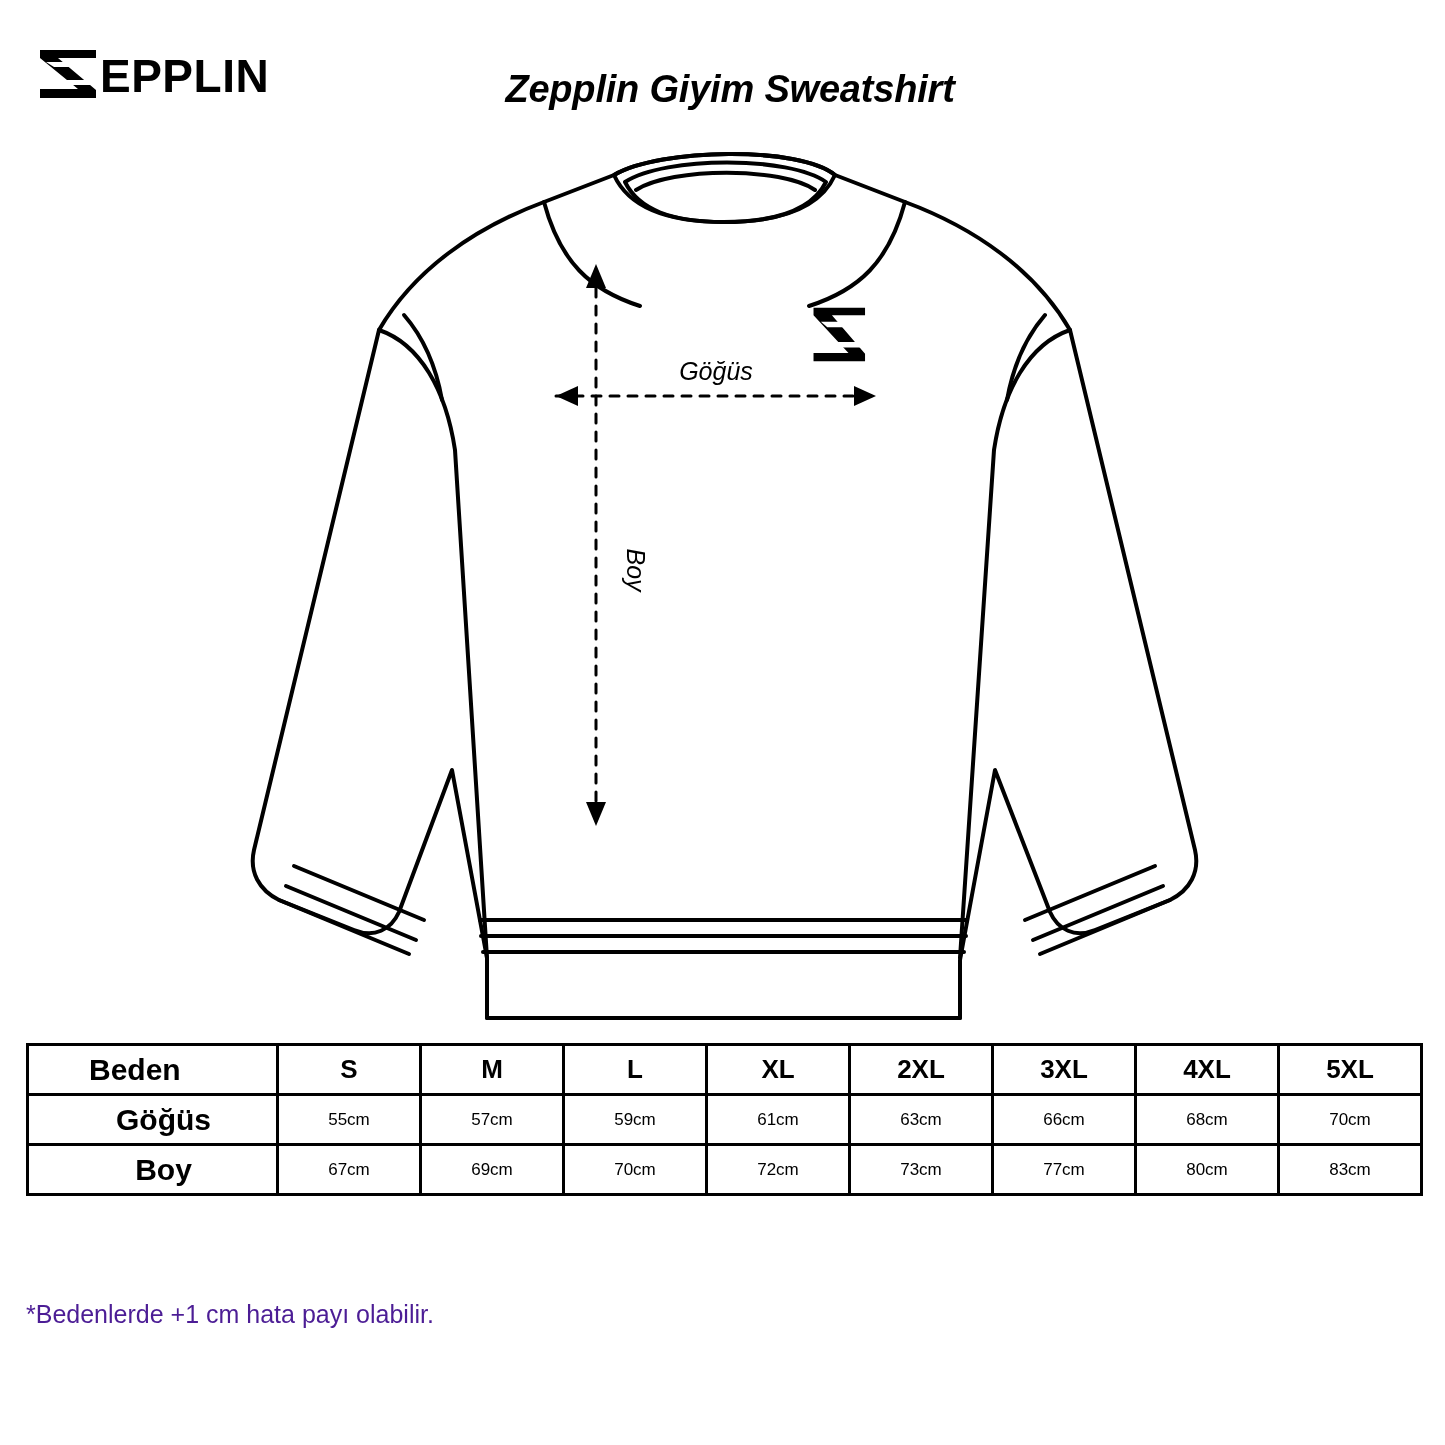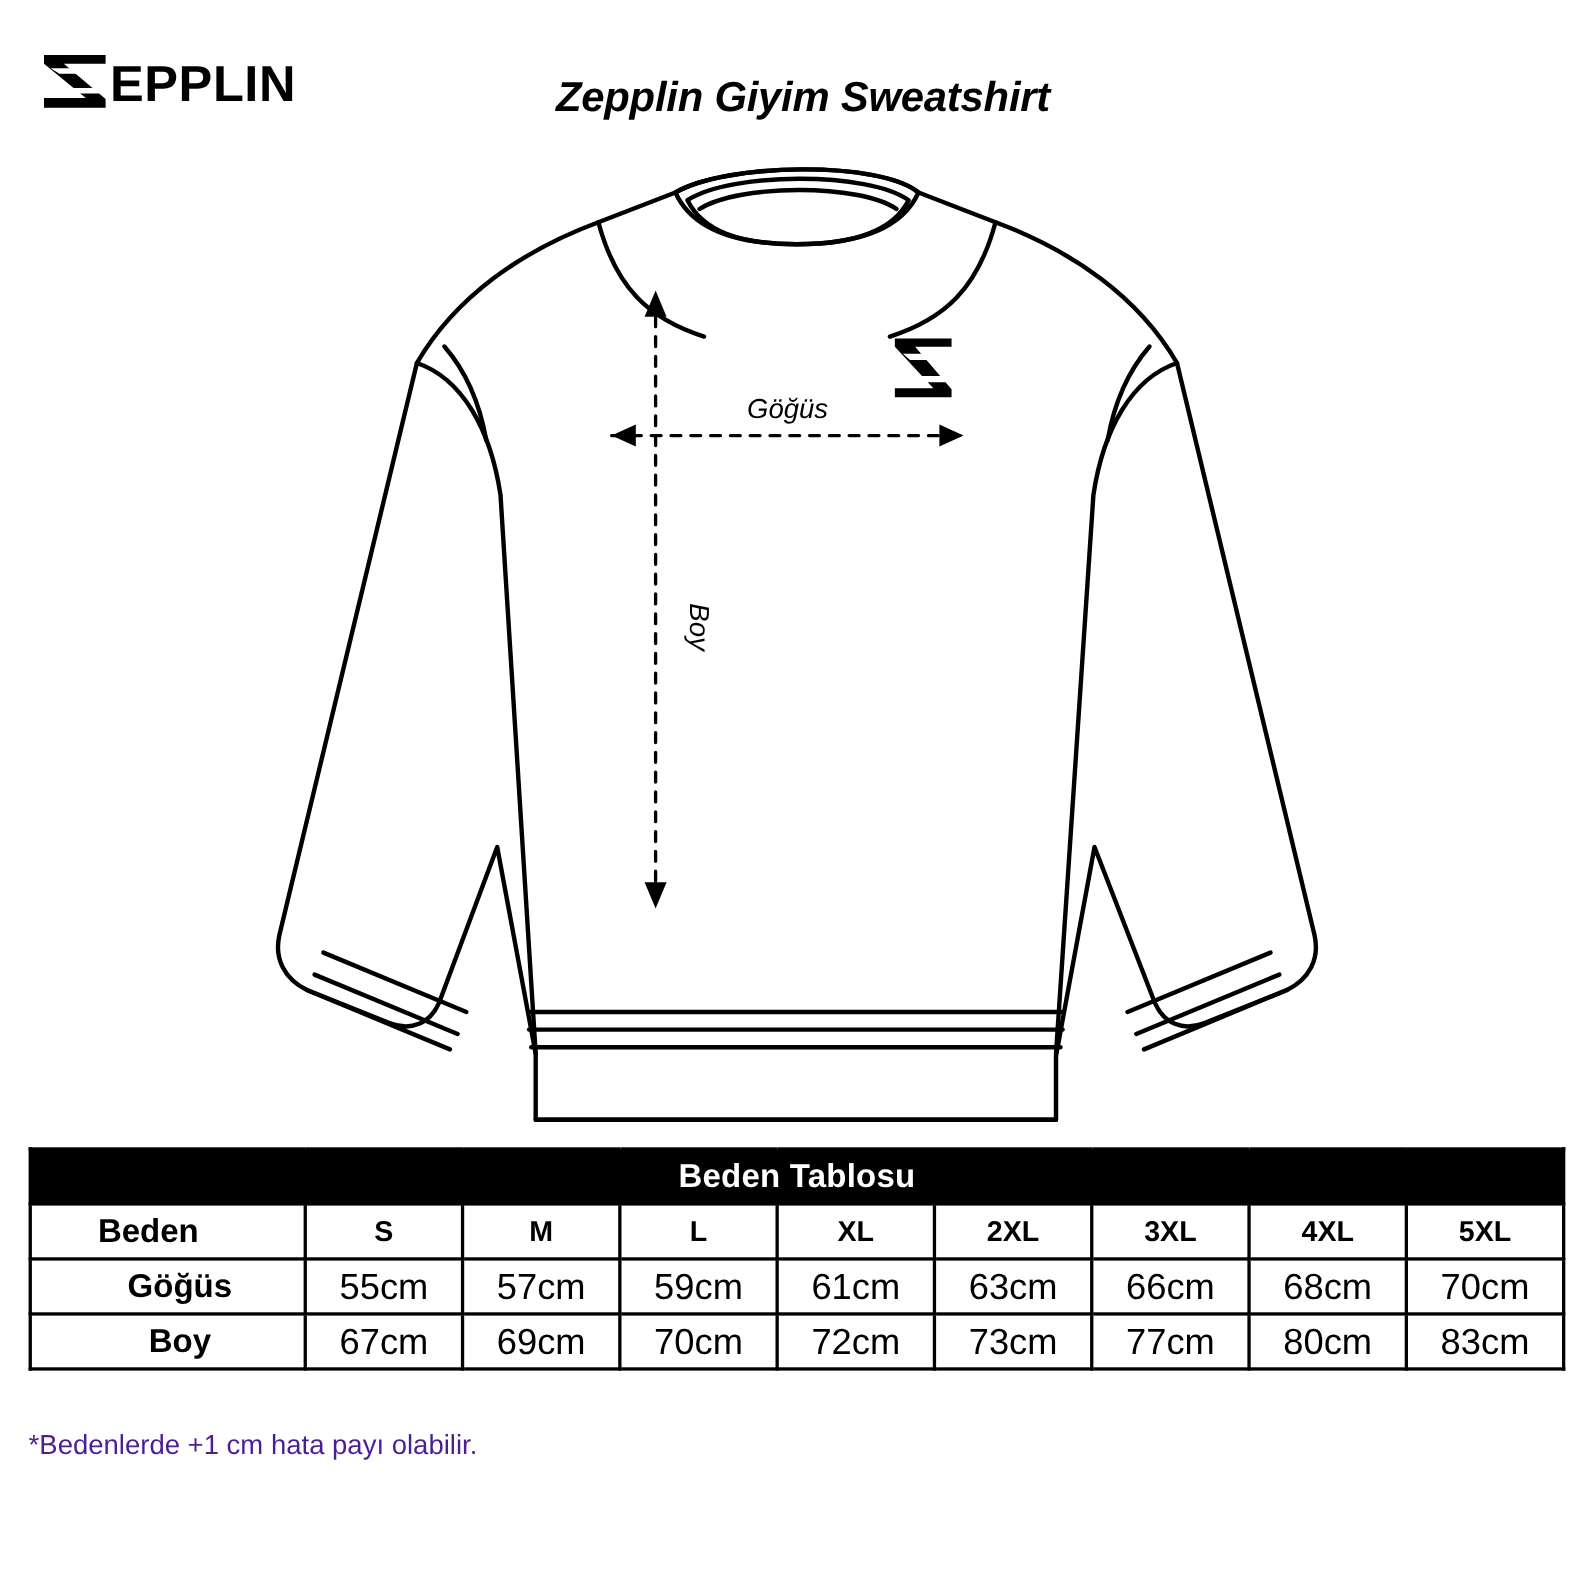--- a/index.html
+++ b/index.html
@@ -96,21 +96,21 @@
     font-weight: 700;
     height: 54px;
     margin-top: 18px;
   }
   .hdr-row th.row-label {
     font-size: 30px;
     text-align: left;
     padding-left: 60px;
   }
   .data-row td {
-    font-size: 33px;
+    font-size: 17px;
     font-weight: 400;
     text-align: left;
     padding-left: 16px;
     height: 54px;
   }
   .data-row td.row-label {
     font-size: 30px;
     font-weight: 700;
     padding-left: 22px;
   }
@@ -232,23 +232,20 @@
       <col class="c-size">
         <col class="c-size">
         <col class="c-size">
         <col class="c-size">
       <col class="c-size">
         <col class="c-size">
         <col class="c-size">
         <col class="c-size">
     </colgroup>
     <thead>
-      <tr class="tbl-title-row">
-        <th colspan="9">Beden Tablosu</th>
-      </tr>
       <tr class="hdr-row">
         <th class="row-label">Beden</th>
         <th>S</th>
         <th>M</th>
         <th>L</th>
         <th>XL</th>
         <th>2XL</th>
         <th>3XL</th>
         <th>4XL</th>
         <th>5XL</th>

